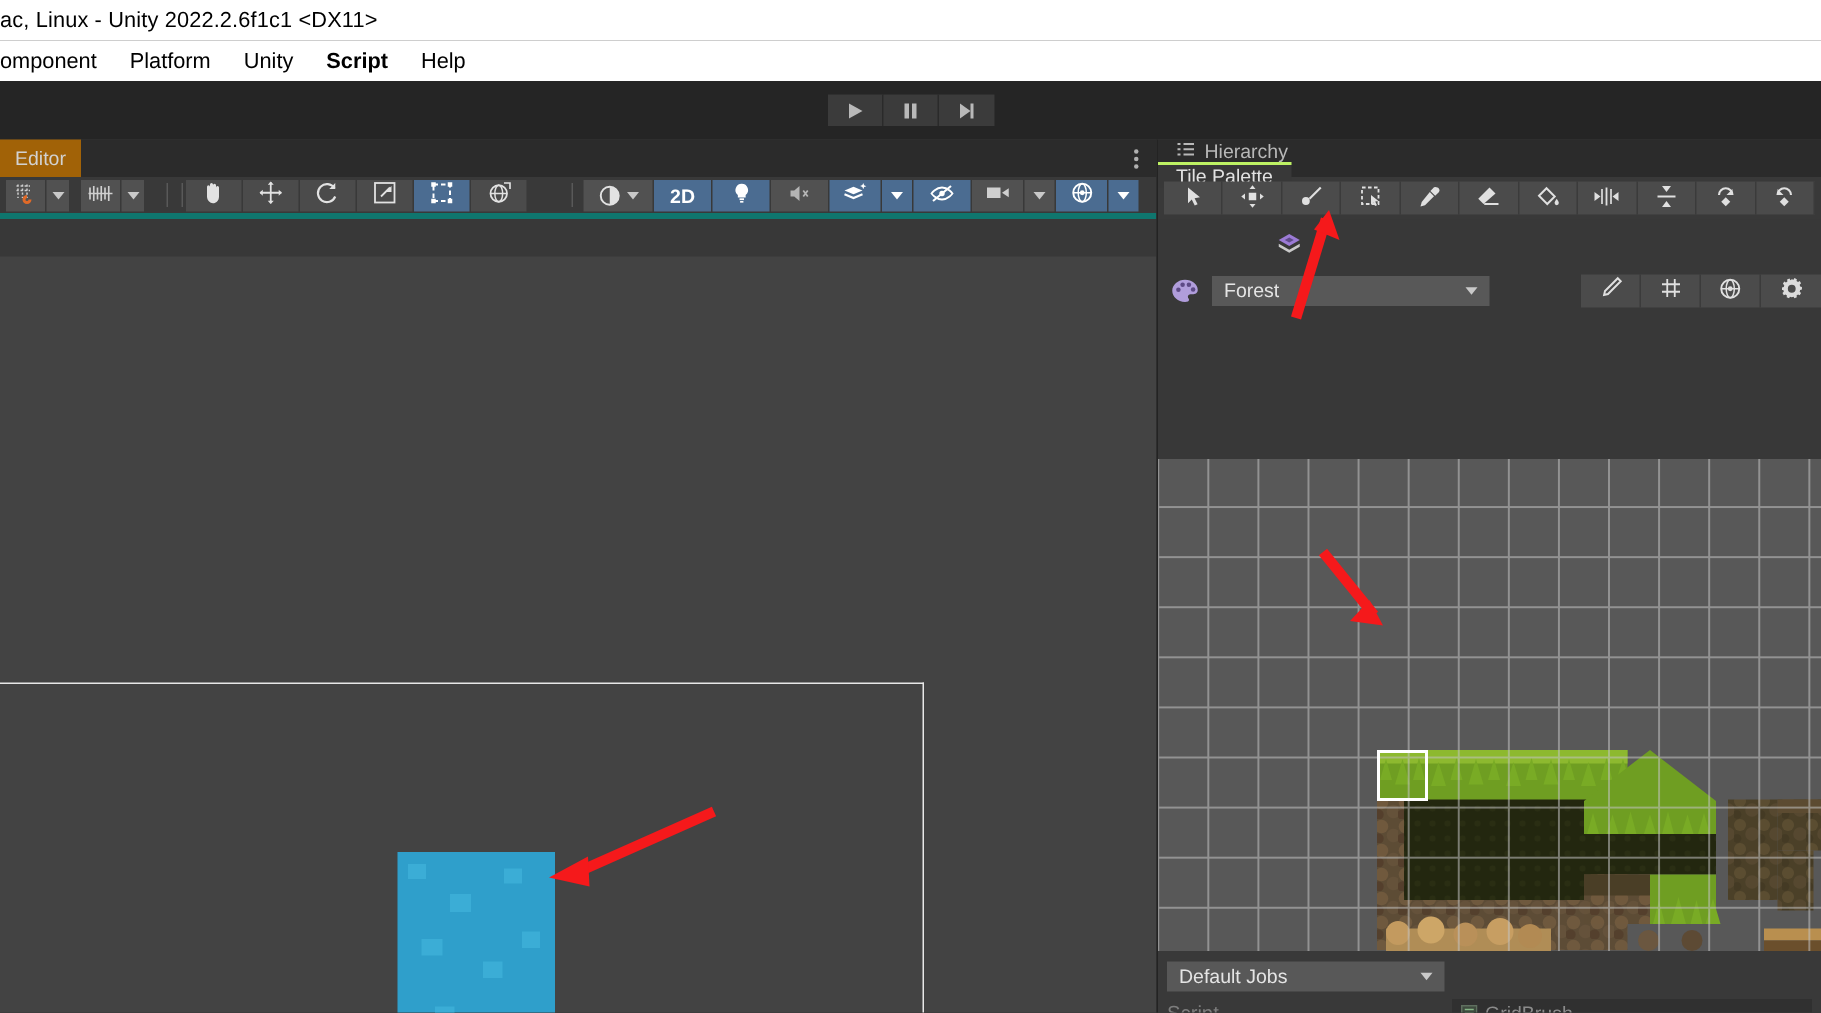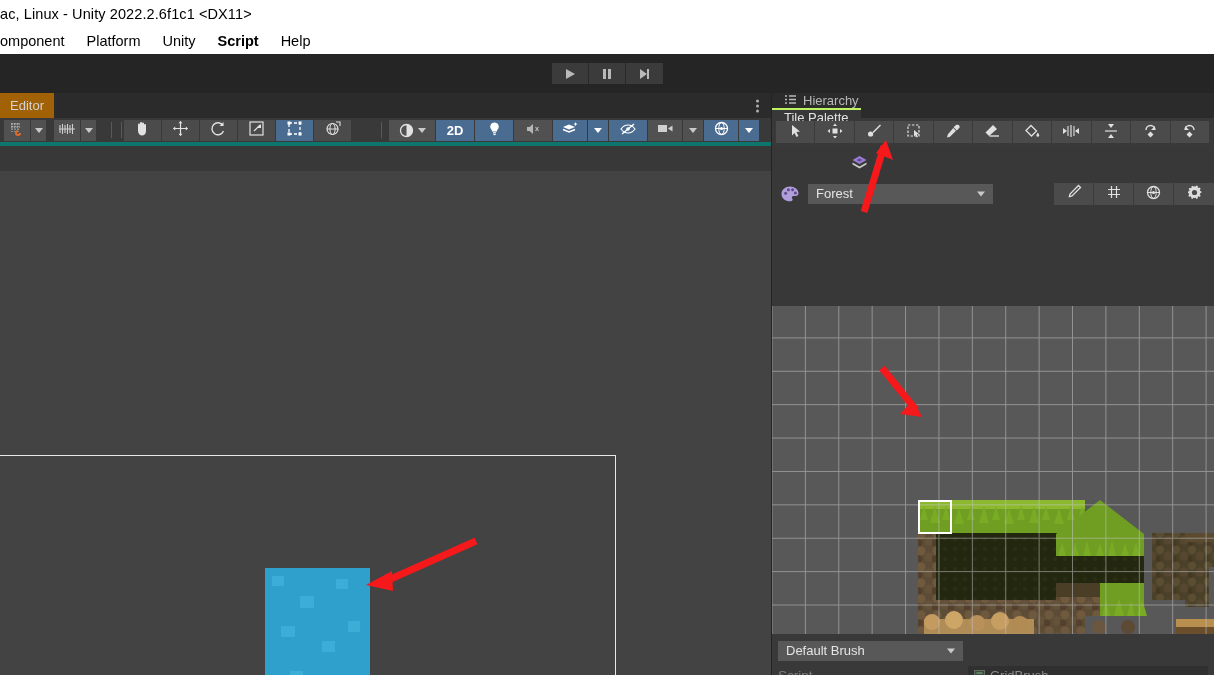--- a/index.html
+++ b/index.html
@@ -671,21 +671,21 @@
         </g>
       </svg>
       <div id="gridlines"></div>
 
       <div style="position:absolute;left:146px;top:194px;width:34px;height:34px;border:2px solid #ffffff;"></div>
     </div>
 
     <div id="brushpanel">
       <div class="brow">
         <div class="dd" style="width:185px;margin-left:0px">
-          <span>Default Brush</span>
+          <span>Default Jobs</span>
           <span class="caret"></span>
         </div>
       </div>
       <div class="brow">
         <span class="blabel dim">Script</span>
         <div class="bfield">
           <span style="display:inline-flex;margin-right:5px">
             <svg width="11" height="12" viewBox="0 0 11 12">
                 <rect x="0.5" y="0.5" width="10" height="11" fill="#3e4b3e" stroke="#5f6f5f"></rect>
                 <path d="M2.5 3h6M2.5 5.5h6M2.5 8h4" stroke="#86b586" stroke-width="1"></path>

